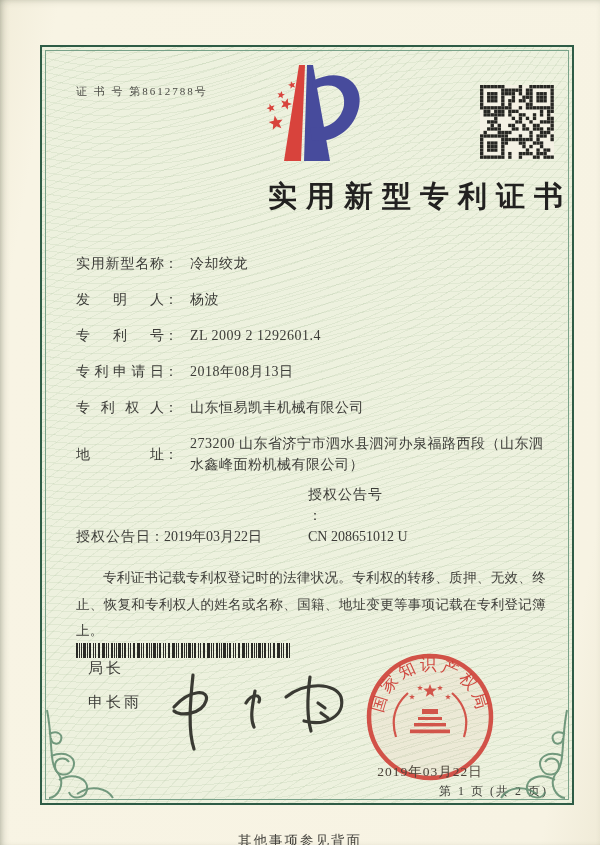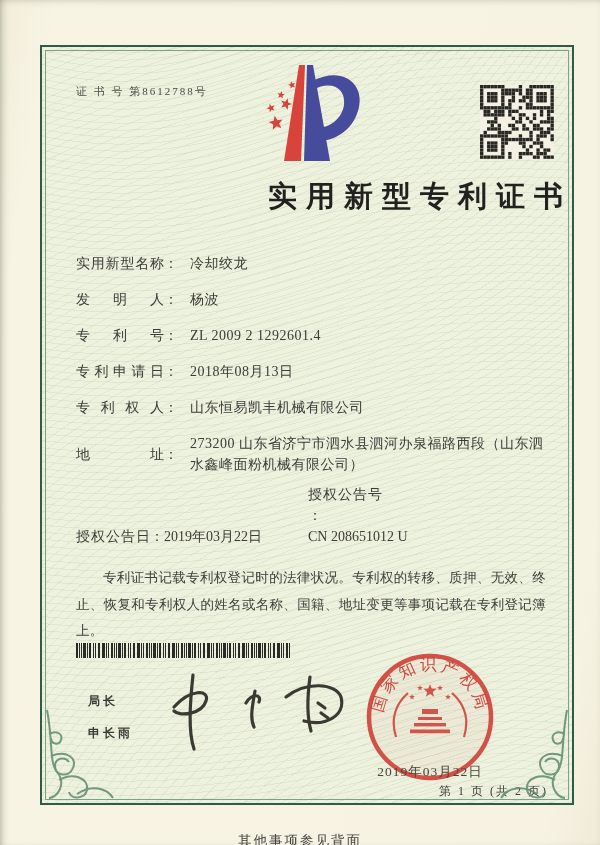--- a/index.html
+++ b/index.html
@@ -55,21 +55,21 @@
   .grant .pair{display:flex;white-space:nowrap;}
   .grant .pair.second{margin-left:46px;flex-direction:column;}
   .grant .lbl{width:74px;text-align:justify;text-align-last:justify;}
   .body-text{margin-top:14px;}
   .body-text p{
     margin:0;text-indent:2em;text-align:justify;
     font-size:13.5px;line-height:26.5px;color:#41413c;letter-spacing:.3px;
   }
   
   .barcode{position:absolute;left:34px;top:596px;width:218px;height:15px;}
-  .sig-block{position:absolute;left:46px;top:646px;font-size:12px;color:#3c3c38;letter-spacing:3px;font-weight:bold;}
+  .sig-block{position:absolute;left:46px;top:612px;font-size:15px;color:#3c3c38;letter-spacing:3px;}
   .sig-block .sig-name{margin-top:15px;}
   .sig-script{position:absolute;left:118px;top:622px;width:200px;height:90px;}
   .seal-wrap{position:absolute;left:310px;top:596px;width:156px;height:156px;}
   .seal-wrap svg{position:absolute;inset:0;}
   .seal-date{
     position:absolute;left:0;right:0;top:120px;text-align:center;
     font-size:13.5px;color:#4c443a;letter-spacing:1px;white-space:nowrap;
   }
   .page-no{
     position:absolute;left:17px;right:0;top:736px;text-align:right;

